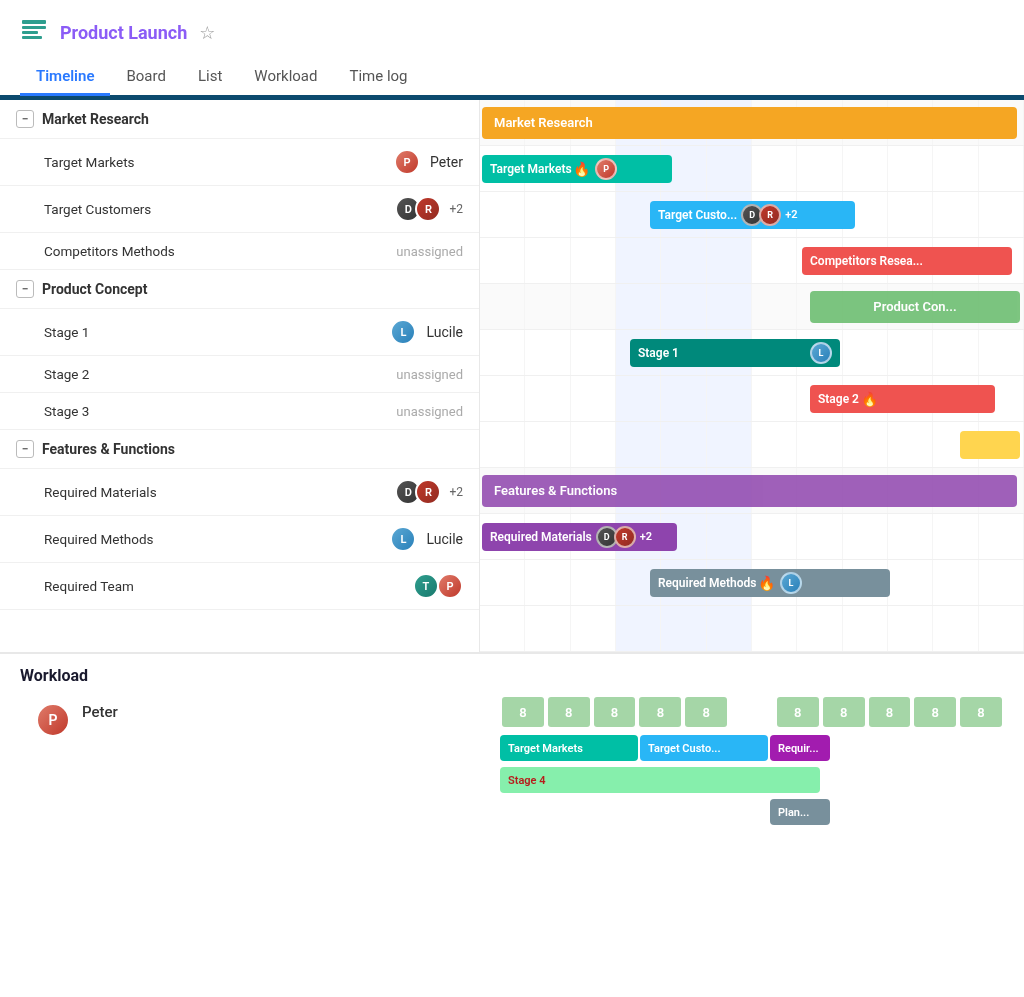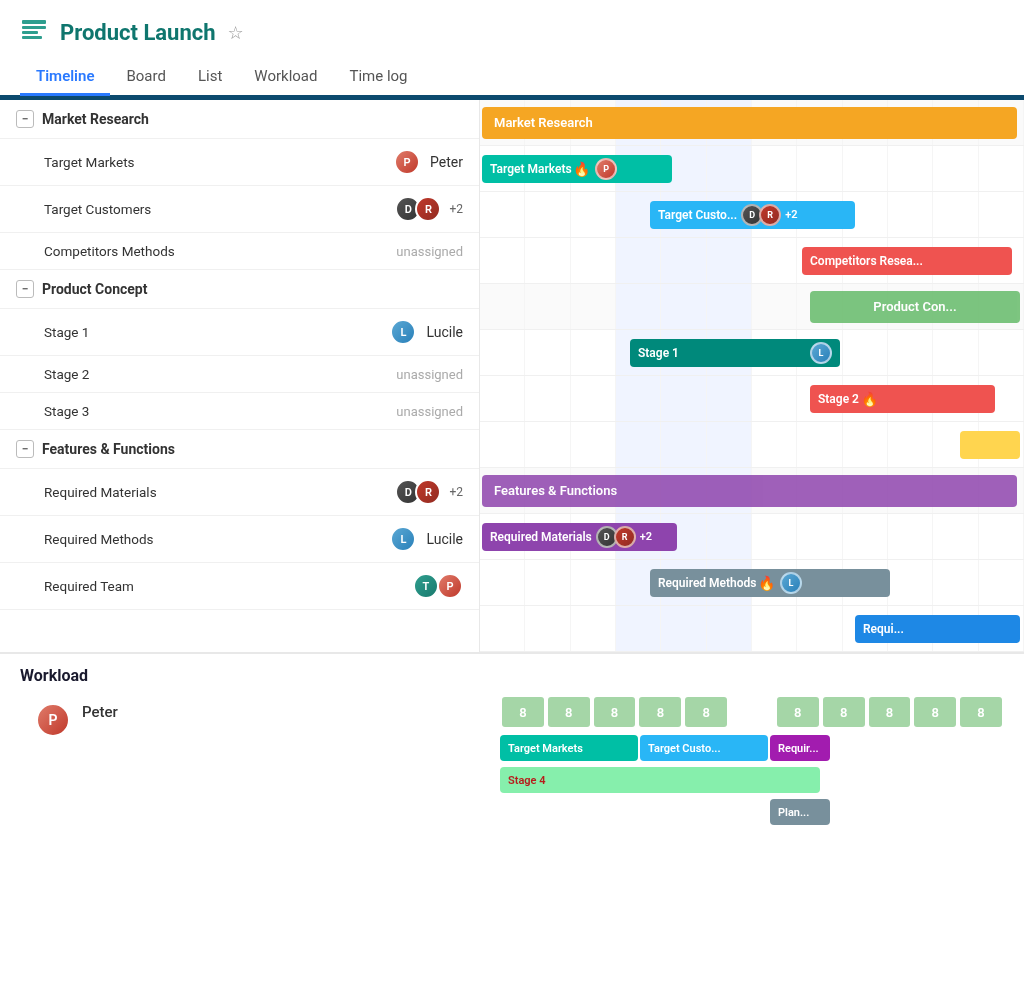--- a/index.html
+++ b/index.html
@@ -1,20 +1,20 @@
 <!DOCTYPE html>
 <html><head>
   <meta charset="utf-8">
   <style>
     * { box-sizing: border-box; margin: 0; padding: 0; }
     body { font-family: -apple-system, BlinkMacSystemFont, 'Segoe UI', Roboto, sans-serif; background: #fff; color: #333; font-size: 14px; overflow-x: hidden; }
 
     .app-header { display: flex; align-items: center; padding: 16px 20px 0; gap: 12px; }
     .app-icon { color: #2e9e8e; font-size: 22px; }
-    .app-title { font-size: 22px; font-weight: 700; color: #0f766e; }
+    .app-title { font-size: 18px; font-weight: 700; color: #8b5cf6; }
     .star-icon { color: #999; font-size: 18px; cursor: pointer; }
 
     .nav-tabs { display: flex; gap: 0; padding: 10px 20px 0; border-bottom: 5px solid #0c4a6e; }
     .nav-tab { padding: 8px 16px; font-size: 15px; color: #555; cursor: pointer; border-bottom: 3px solid transparent; margin-bottom: -1px; }
     .nav-tab.active { color: #2979ff; border-bottom: 3px solid #2979ff; font-weight: 600; }
 
     .main-content { display: flex; width: 100%; }
 
     .left-panel { width: 480px; min-width: 480px; border-right: 1px solid #e8e8e8; }
     .right-panel { flex: 1; overflow: hidden; background: #fff; }
@@ -421,23 +421,20 @@
           <div class="gantt-col shaded"></div>
         <div class="gantt-col shaded"></div>
           <div class="gantt-col shaded"></div>
         <div class="gantt-col"></div>
           <div class="gantt-col"></div>
         <div class="gantt-col"></div>
           <div class="gantt-col"></div>
         <div class="gantt-col"></div>
           <div class="gantt-col"></div>
       </div>
-      <div class="gantt-bar bar-blue" style="left:375px; width:165px; z-index:2; position:absolute;">
-        <span>Requi...</span>
-      </div>
     </div>
 
   </div>
 </div>
 
 <div class="workload-section">
   <div class="workload-title">Workload</div>
 
   <div class="workload-content">
 

